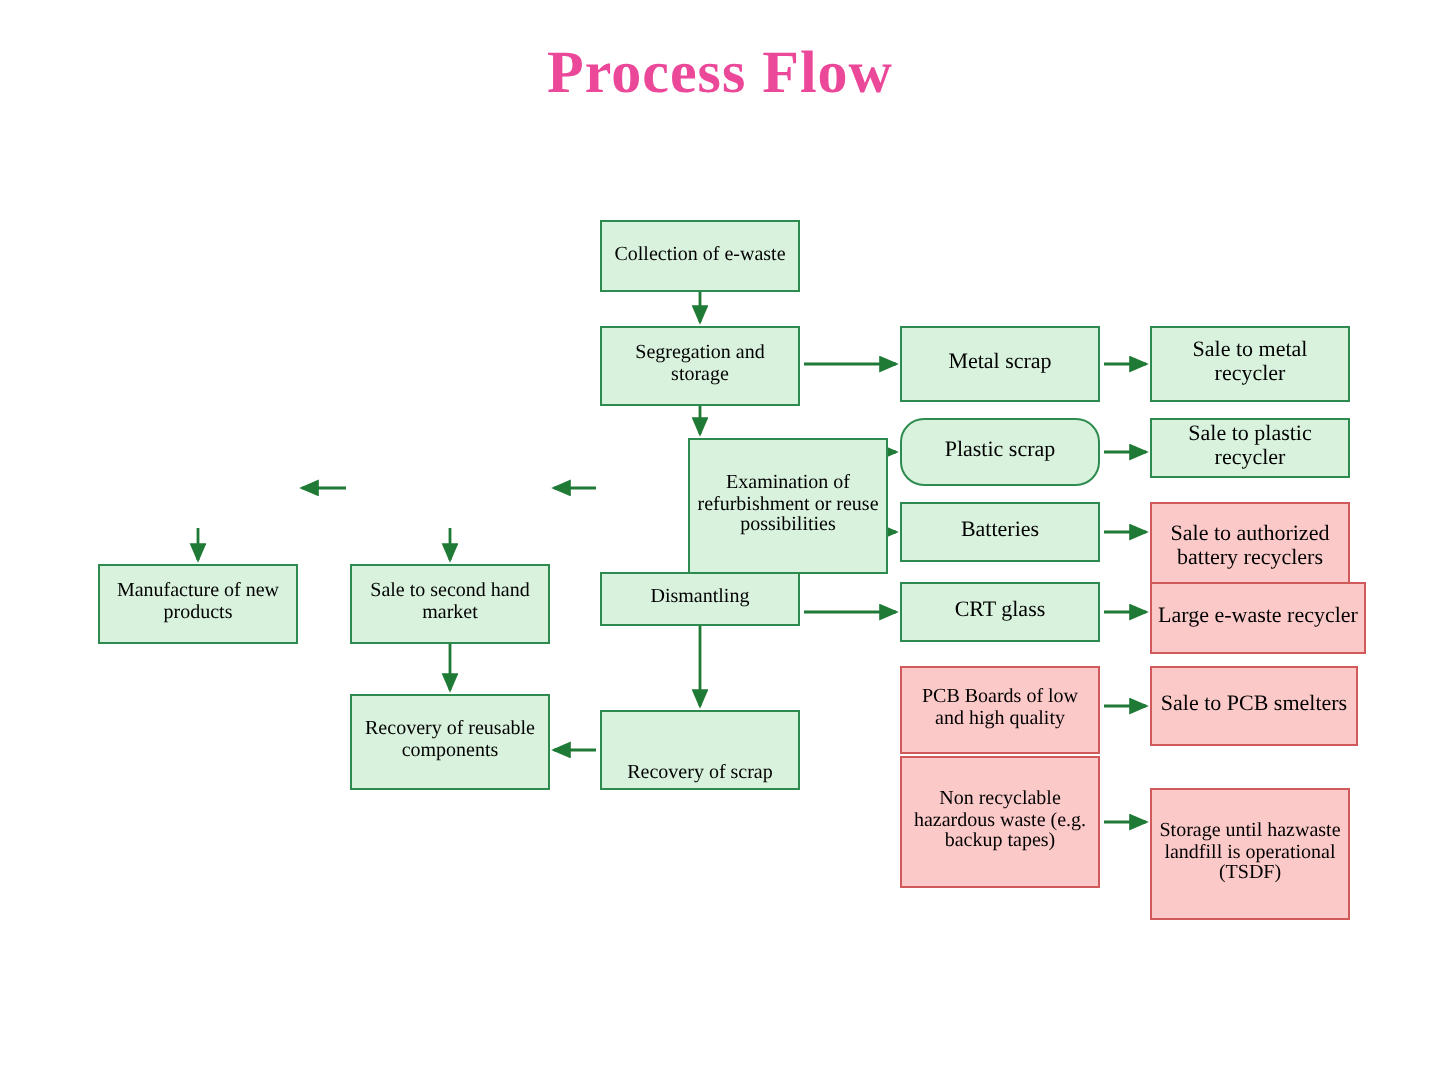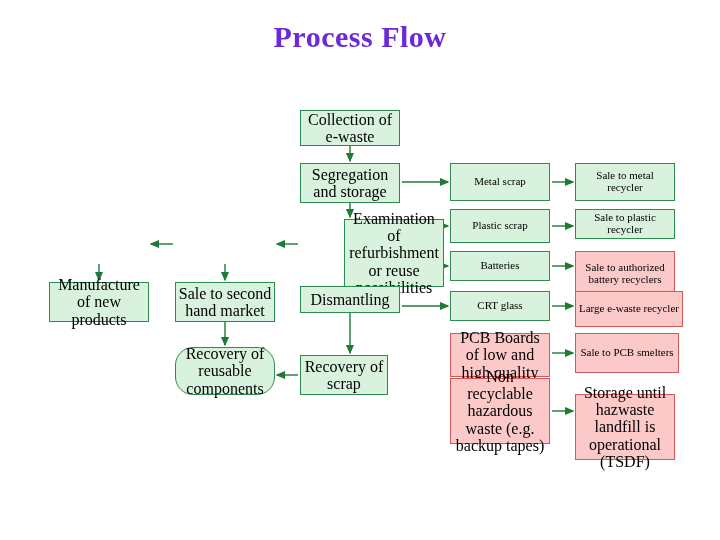--- a/index.html
+++ b/index.html
@@ -21,21 +21,21 @@
   }
   .title {
     position: absolute;
     left: 0;
     top: 20px;
     width: 720px;
     text-align: center;
     font-family: "Liberation Serif", serif;
     font-weight: bold;
     font-size: 30px;
-    color: #6d28d9;
+    color: #ec4899;
     letter-spacing: 0.5px;
   }
   .box {
     position: absolute;
     box-sizing: border-box;
     border: 1px solid #1f7a36;
     display: flex;
     align-items: center;
     justify-content: center;
     text-align: center;
@@ -46,21 +46,21 @@
   }
   .green {
     background: #d9f2dd;
     border-color: #2e8b4f;
   }
   .pink {
     background: #fcc9c9;
     border-color: #d05a5a;
   }
   .fs11 { font-size: 11px; }
-  .fs10 { font-size: 16px; }
+  .fs10 { font-size: 10px; }
   svg.arrows {
     position: absolute;
     left: 0;
     top: 0;
     width: 720px;
     height: 540px;
     pointer-events: none;
   }
 </style>
 </head>
@@ -109,39 +109,39 @@
   </div>
   <div class="box green fs10" style="left:300px;top:163px;width:100px;height:40px;">
     <span>Segregation and storage</span>
   </div>
   <div class="box green fs10" style="left:300px;top:219px;width:100px;height:68px;margin-left:44px;">
     <span>Examination of refurbishment or reuse possibilities</span>
   </div>
   <div class="box green fs10" style="left:300px;top:286px;width:100px;height:27px;">
     <span>Dismantling</span>
   </div>
-  <div class="box green fs10" style="left:300px;top:355px;width:88px;height:40px;">
+  <div class="box green fs10" style="left:300px;top:355px;width:100px;height:40px;align-items:flex-end;">
     <span>Recovery of scrap</span>
   </div>
 
   <div class="box green fs10" style="left:175px;top:282px;width:100px;height:40px;">
     <span>Sale to second hand market</span>
   </div>
-  <div class="box green fs10" style="left:175px;top:347px;width:100px;height:48px;border-radius:18px;">
+  <div class="box green fs10" style="left:175px;top:347px;width:100px;height:48px;">
     <span>Recovery of reusable components</span>
   </div>
 
   <div class="box green fs10" style="left:49px;top:282px;width:100px;height:40px;">
     <span>Manufacture of new products</span>
   </div>
 
   <div class="box green fs11" style="left:450px;top:163px;width:100px;height:38px;">
     <span>Metal scrap</span>
   </div>
-  <div class="box green fs11" style="left:450px;top:209px;width:100px;height:34px;">
+  <div class="box green fs11" style="left:450px;top:209px;width:100px;height:34px;border-radius:12px;">
     <span>Plastic scrap</span>
   </div>
   <div class="box green fs11" style="left:450px;top:251px;width:100px;height:30px;">
     <span>Batteries</span>
   </div>
   <div class="box green fs11" style="left:450px;top:291px;width:100px;height:30px;">
     <span>CRT glass</span>
   </div>
   <div class="box pink fs10" style="left:450px;top:333px;width:100px;height:44px;">
     <span>PCB Boards of low and high quality</span>

